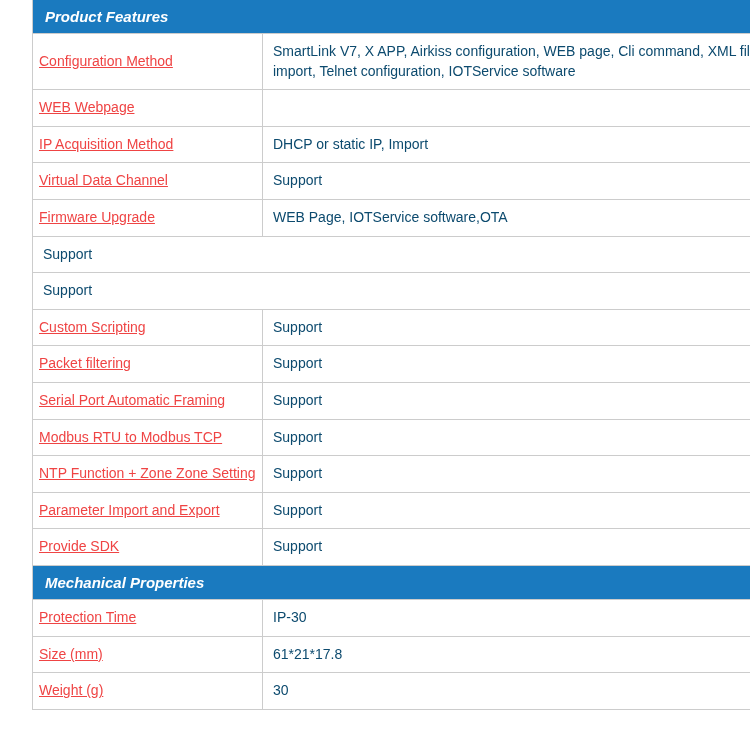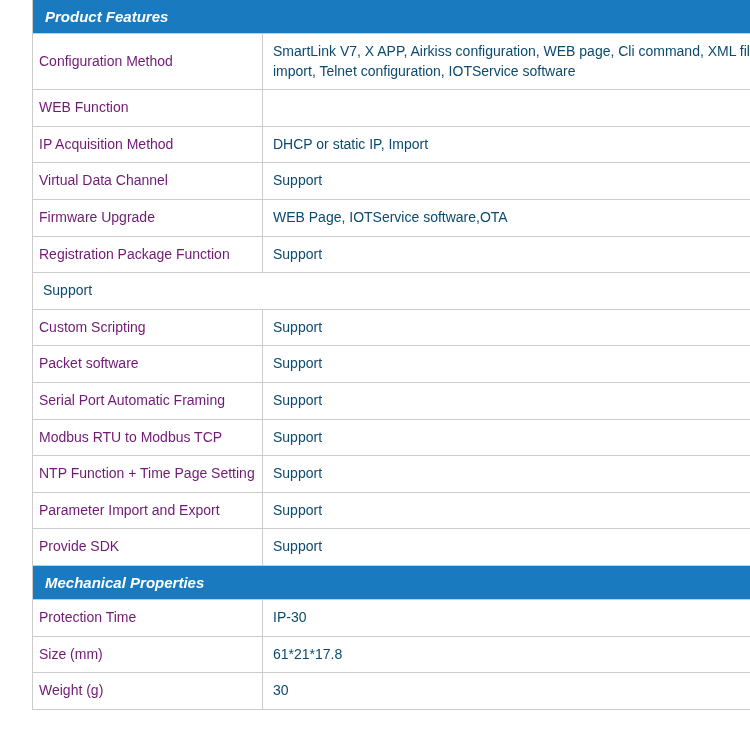--- a/index.html
+++ b/index.html
@@ -29,84 +29,84 @@
       border-bottom: 1px solid #ccc;
     }
     .table-row {
       display: flex;
       border-bottom: 1px solid #ccc;
     }
     .col-label {
       width: 230px;
       min-width: 230px;
       padding: 8px 6px;
-      color: #701a75;
+      color: #ef4444;
       border-right: 1px solid #ccc;
       line-height: 1.4;
       display: flex;
       align-items: center;
+      text-decoration: underline;
     }
     .col-value {
       flex: 1;
       padding: 8px 10px;
       color: #0c4a6e;
       line-height: 1.4;
       display: flex;
       align-items: center;
     }
   </style>
 </head>
 <body>
 
 <div class="table-wrapper">
 <div class="section-header">Product Features</div>
     <div class="table-row">
       <div class="col-label">Configuration Method</div>
       <div class="col-value">SmartLink V7, X APP, Airkiss configuration, WEB page, Cli command, XML file import, Telnet configuration, IOTService software</div>
     </div>
     <div class="table-row">
-      <div class="col-label">WEB Function</div>
+      <div class="col-label">WEB Webpage</div>
     </div>
     <div class="table-row">
       <div class="col-label">IP Acquisition Method</div>
       <div class="col-value">DHCP or static IP, Import</div>
     </div>
     <div class="table-row">
       <div class="col-label">Virtual Data Channel</div>
       <div class="col-value">Support</div>
     </div>
     <div class="table-row">
       <div class="col-label">Firmware Upgrade</div>
       <div class="col-value">WEB Page, IOTService software,OTA</div>
     </div>
     <div class="table-row">
-      <div class="col-label">Registration Package Function</div>
       <div class="col-value">Support</div>
     </div>
     <div class="table-row">
       <div class="col-value">Support</div>
     </div>
     <div class="table-row">
       <div class="col-label">Custom Scripting</div>
       <div class="col-value">Support</div>
     </div>
     <div class="table-row">
-      <div class="col-label">Packet software</div>
+      <div class="col-label">Packet filtering</div>
       <div class="col-value">Support</div>
     </div>
     <div class="table-row">
       <div class="col-label">Serial Port Automatic Framing</div>
       <div class="col-value">Support</div>
     </div>
     <div class="table-row">
       <div class="col-label">Modbus RTU to Modbus TCP</div>
       <div class="col-value">Support</div>
     </div>
     <div class="table-row">
-      <div class="col-label">NTP Function + Time Page Setting</div>
+      <div class="col-label">NTP Function + Zone Zone Setting</div>
       <div class="col-value">Support</div>
     </div>
     <div class="table-row">
       <div class="col-label">Parameter Import and Export</div>
       <div class="col-value">Support</div>
     </div>
     <div class="table-row">
       <div class="col-label">Provide SDK</div>
       <div class="col-value">Support</div>
     </div>

